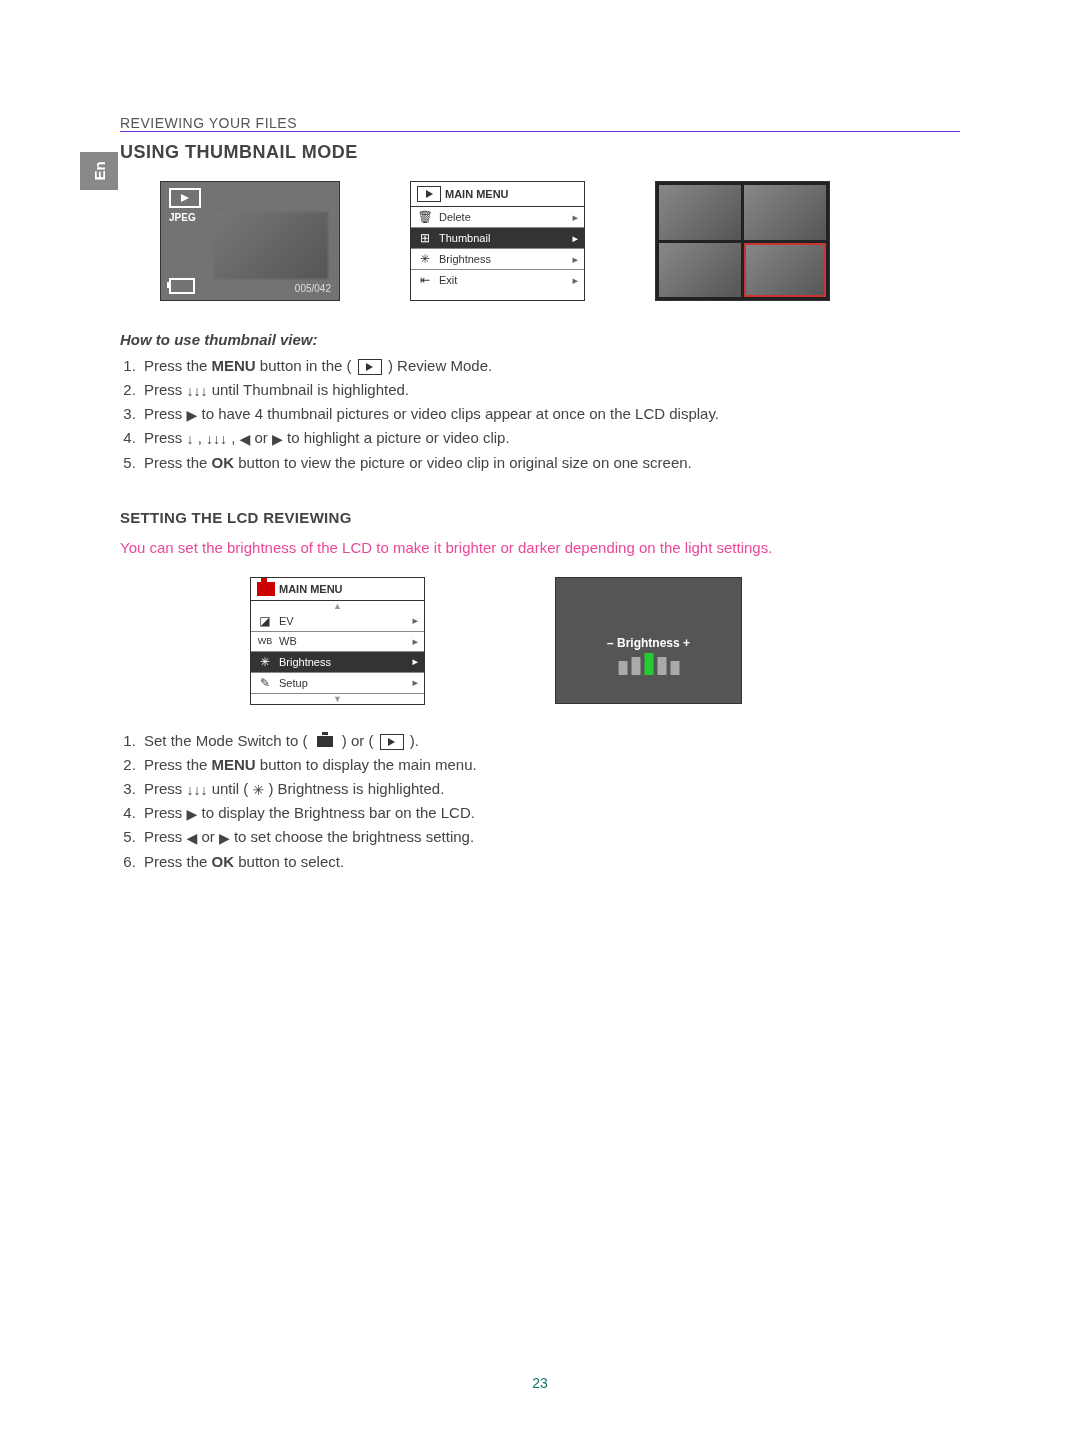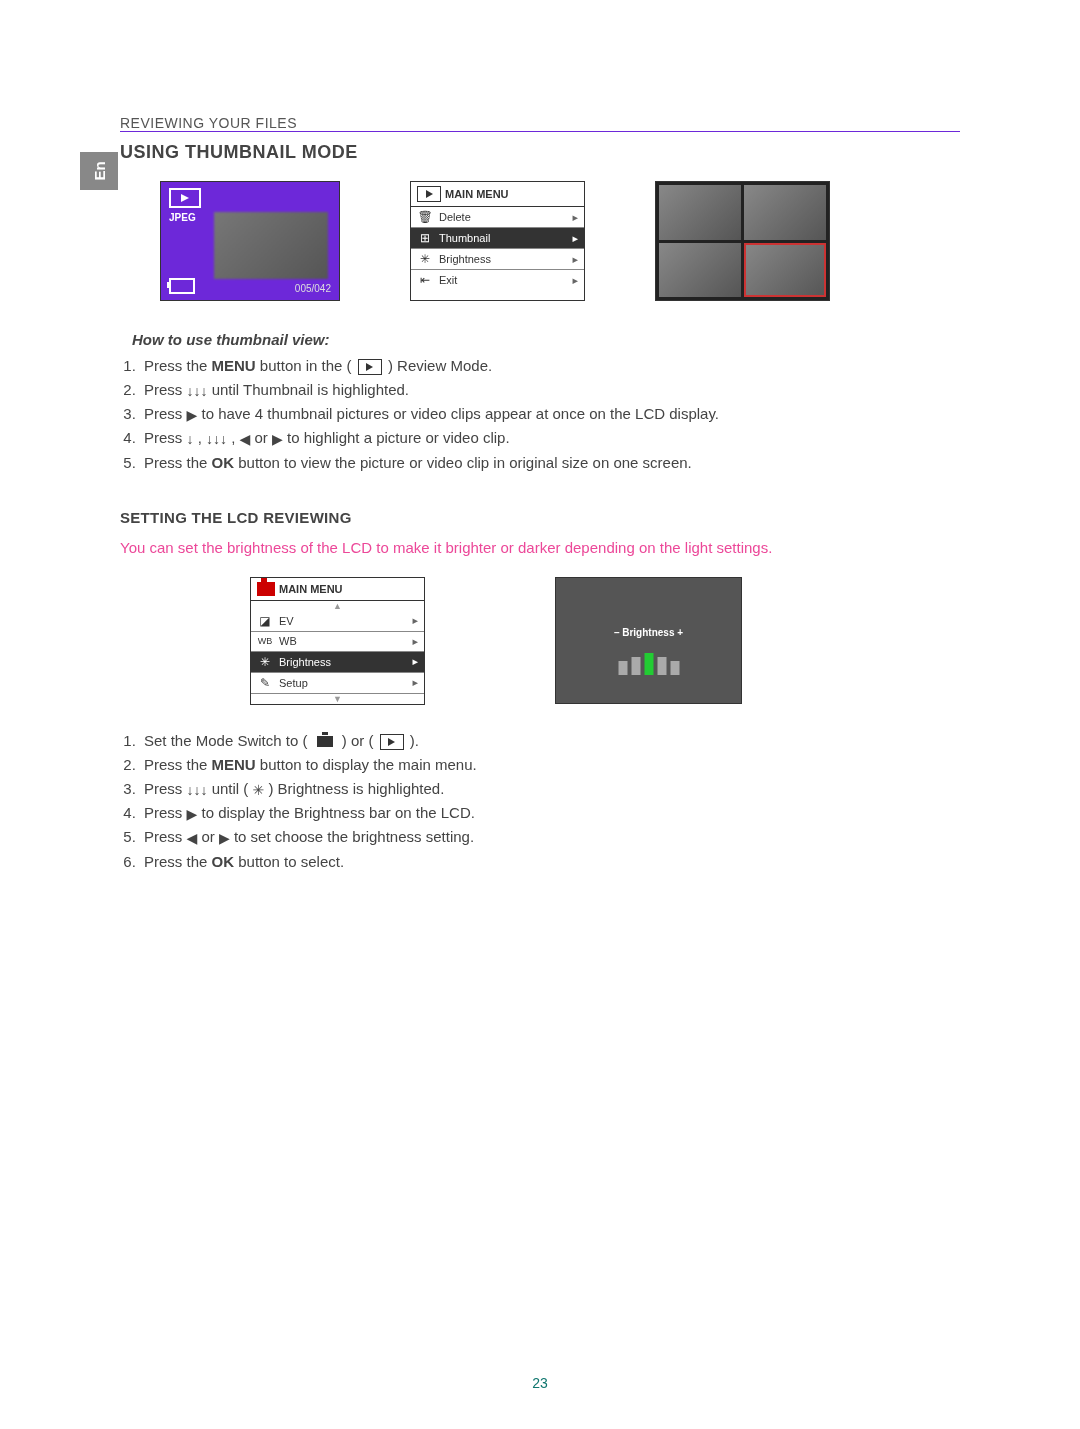--- a/index.html
+++ b/index.html
@@ -48,21 +48,21 @@
   }
   .figures-row {
     display: flex;
     gap: 70px;
     margin: 0 0 30px 40px;
   }
   
   .lcd {
     width: 180px;
     height: 120px;
-    background: #6d28d9;
+    background: #737373;
     border: 1px solid #333;
     position: relative;
     box-sizing: border-box;
   }
   .lcd .play-box {
     position: absolute;
     top: 6px; left: 8px;
     width: 28px; height: 16px;
     border: 2px solid #fff;
     display:flex; align-items:center; justify-content:center;
@@ -152,37 +152,37 @@
   .thumb-grid div {
     background: linear-gradient(135deg,#888,#555);
   }
   .thumb-grid div.sel { outline:2px solid #c33; outline-offset:-2px; }
   
   .bright-lcd {
     width:185px; height:125px; background:#555; border:1px solid #333;
     position:relative;
   }
   .bright-lcd .bar-label {
-    position:absolute; left:0; right:0; top:49px;
-    text-align:center; color:#fff; font-size:10px; font-weight:bold;
+    position:absolute; left:0; right:0; top:58px;
+    text-align:center; color:#fff; font-size:12px; font-weight:bold;
   }
   .bright-lcd .bars {
     position:absolute; left:50%; transform:translateX(-50%);
     bottom:28px; display:flex; gap:4px; align-items:flex-end;
   }
   .bright-lcd .bars span {
     width:9px; background:#aaa;
   }
   .bright-lcd .bars span.on { background:#2c3; }
   
   .subhead {
     font-style: italic;
     font-weight: bold;
     color:#444;
-    margin: 4px 0 6px 12px;
+    margin: 4px 0 6px 0;
     font-size: 15px;
   }
   ol.steps {
     margin: 0 0 30px 0;
     padding-left: 20px;
     font-size: 15px;
     color:#444;
     line-height: 1.6;
   }
   ol.steps li { padding-left: 4px; }

